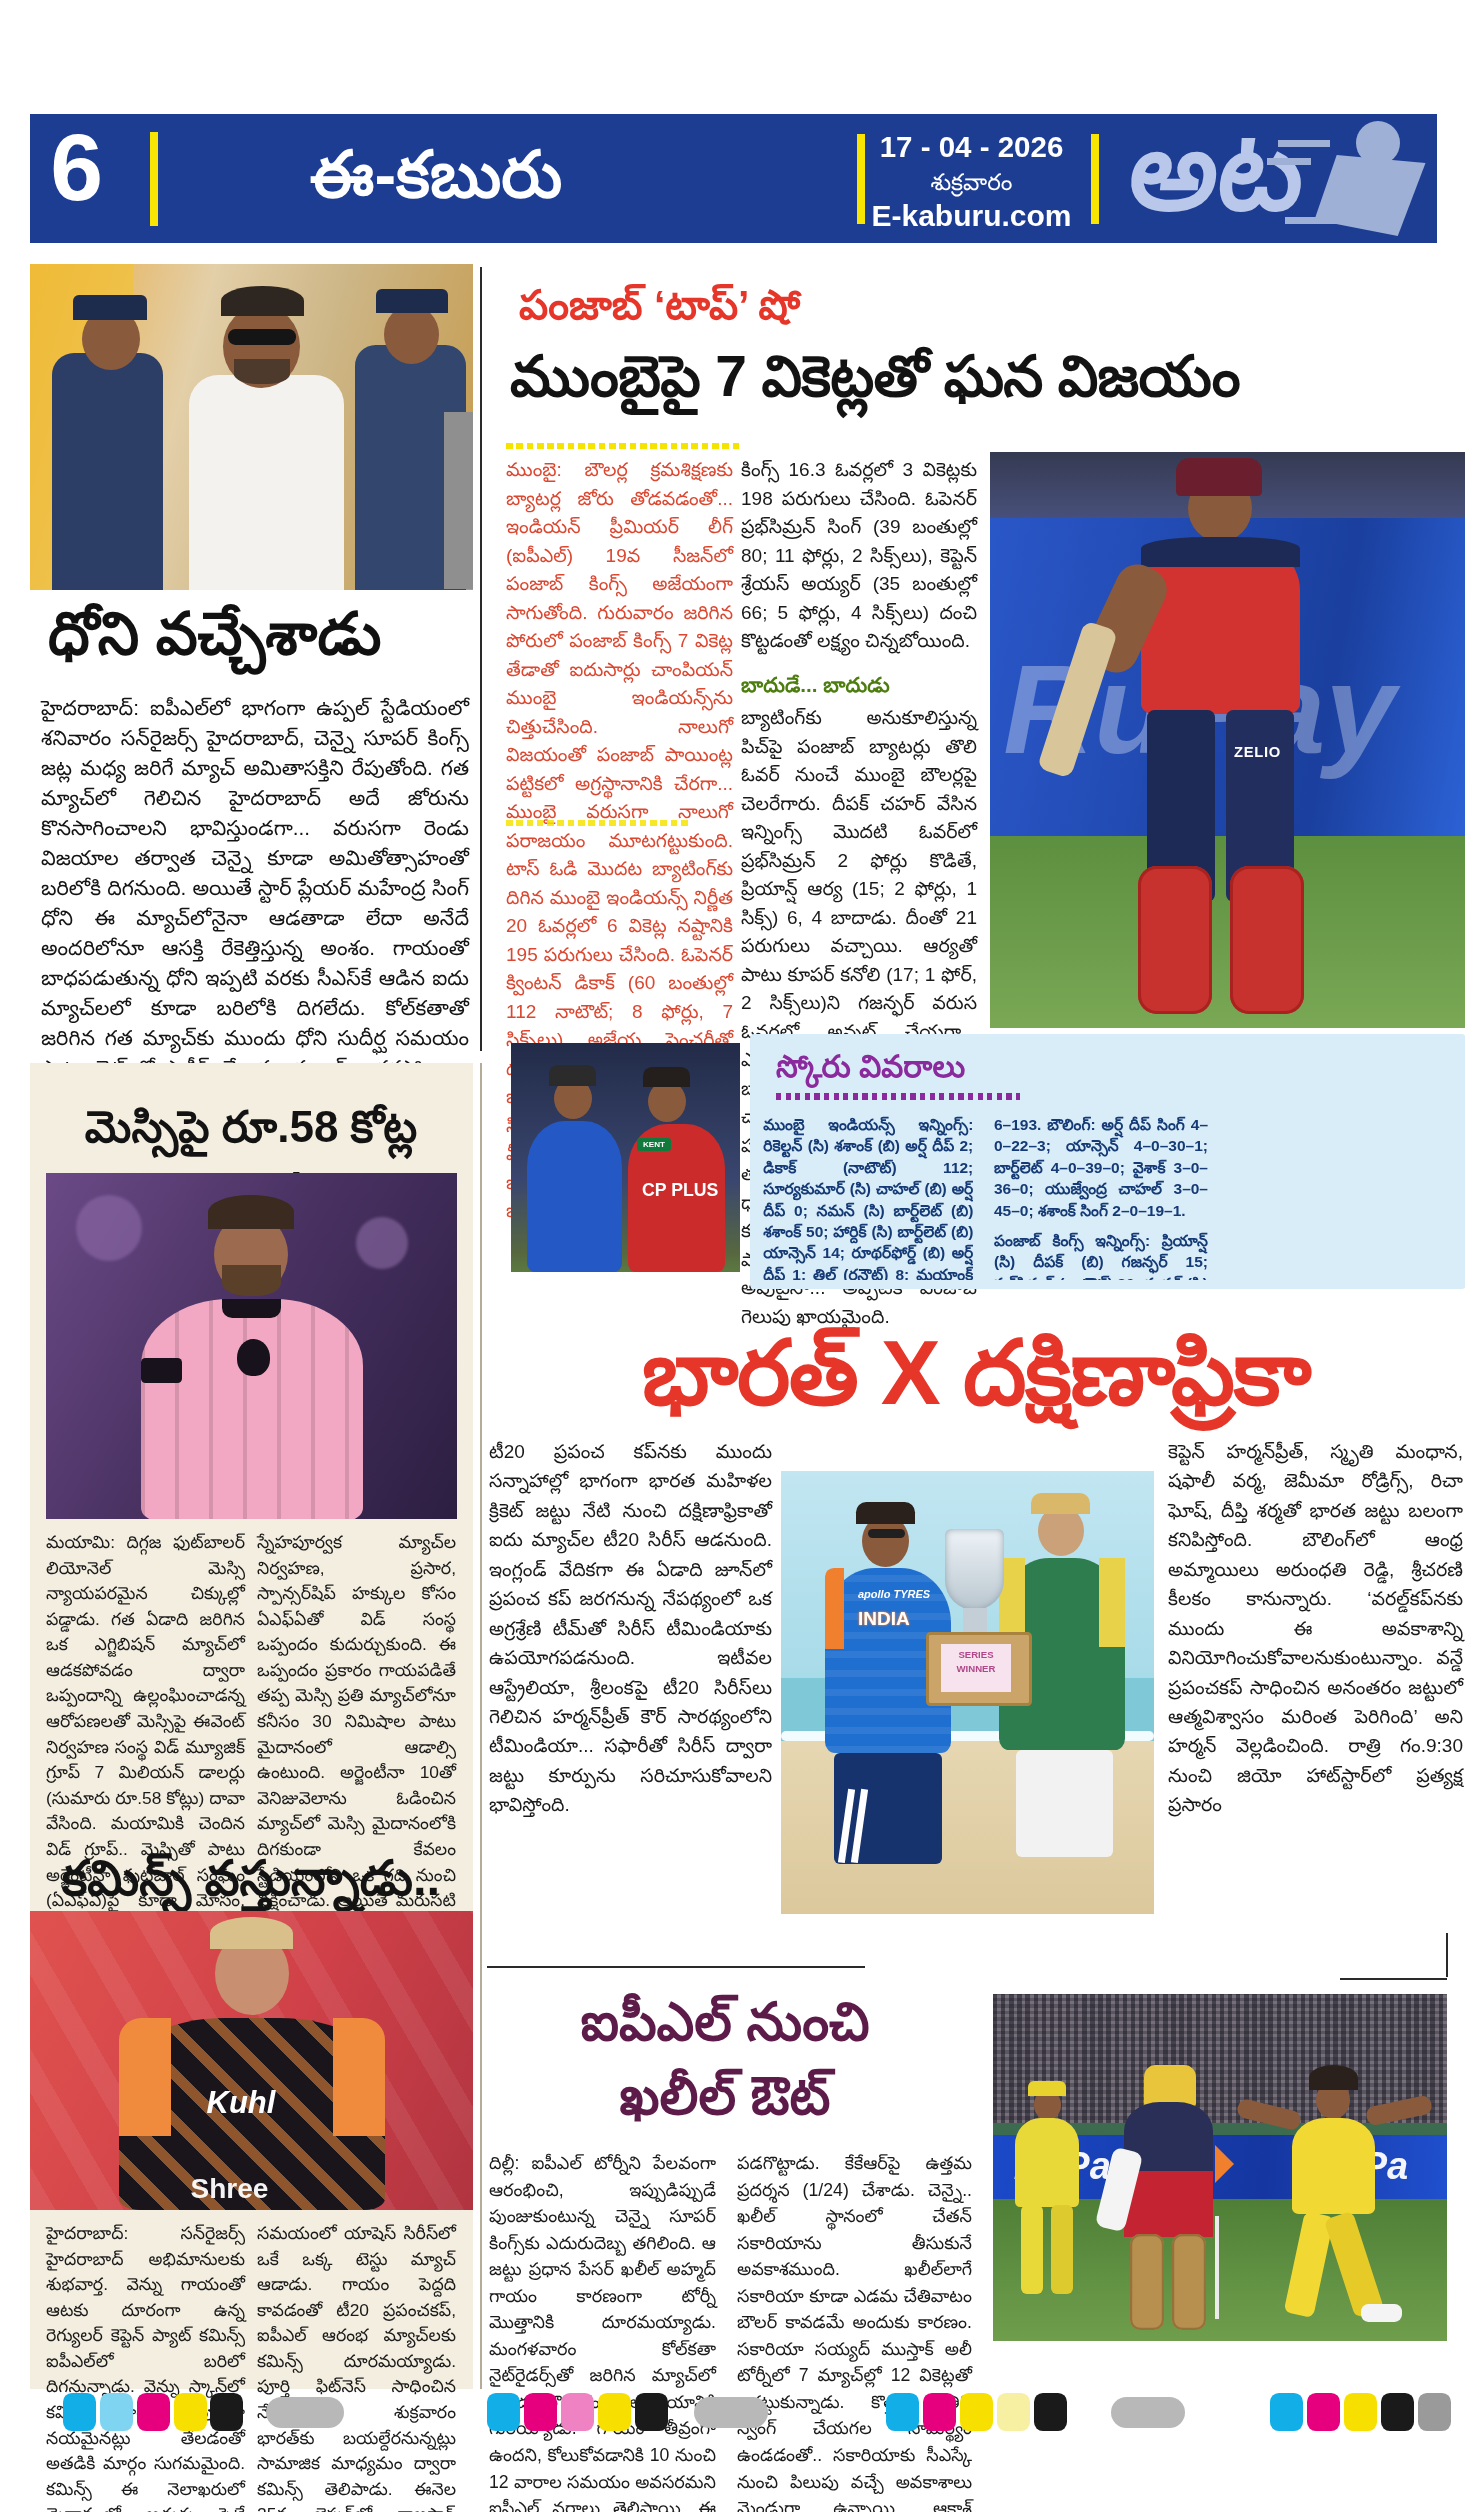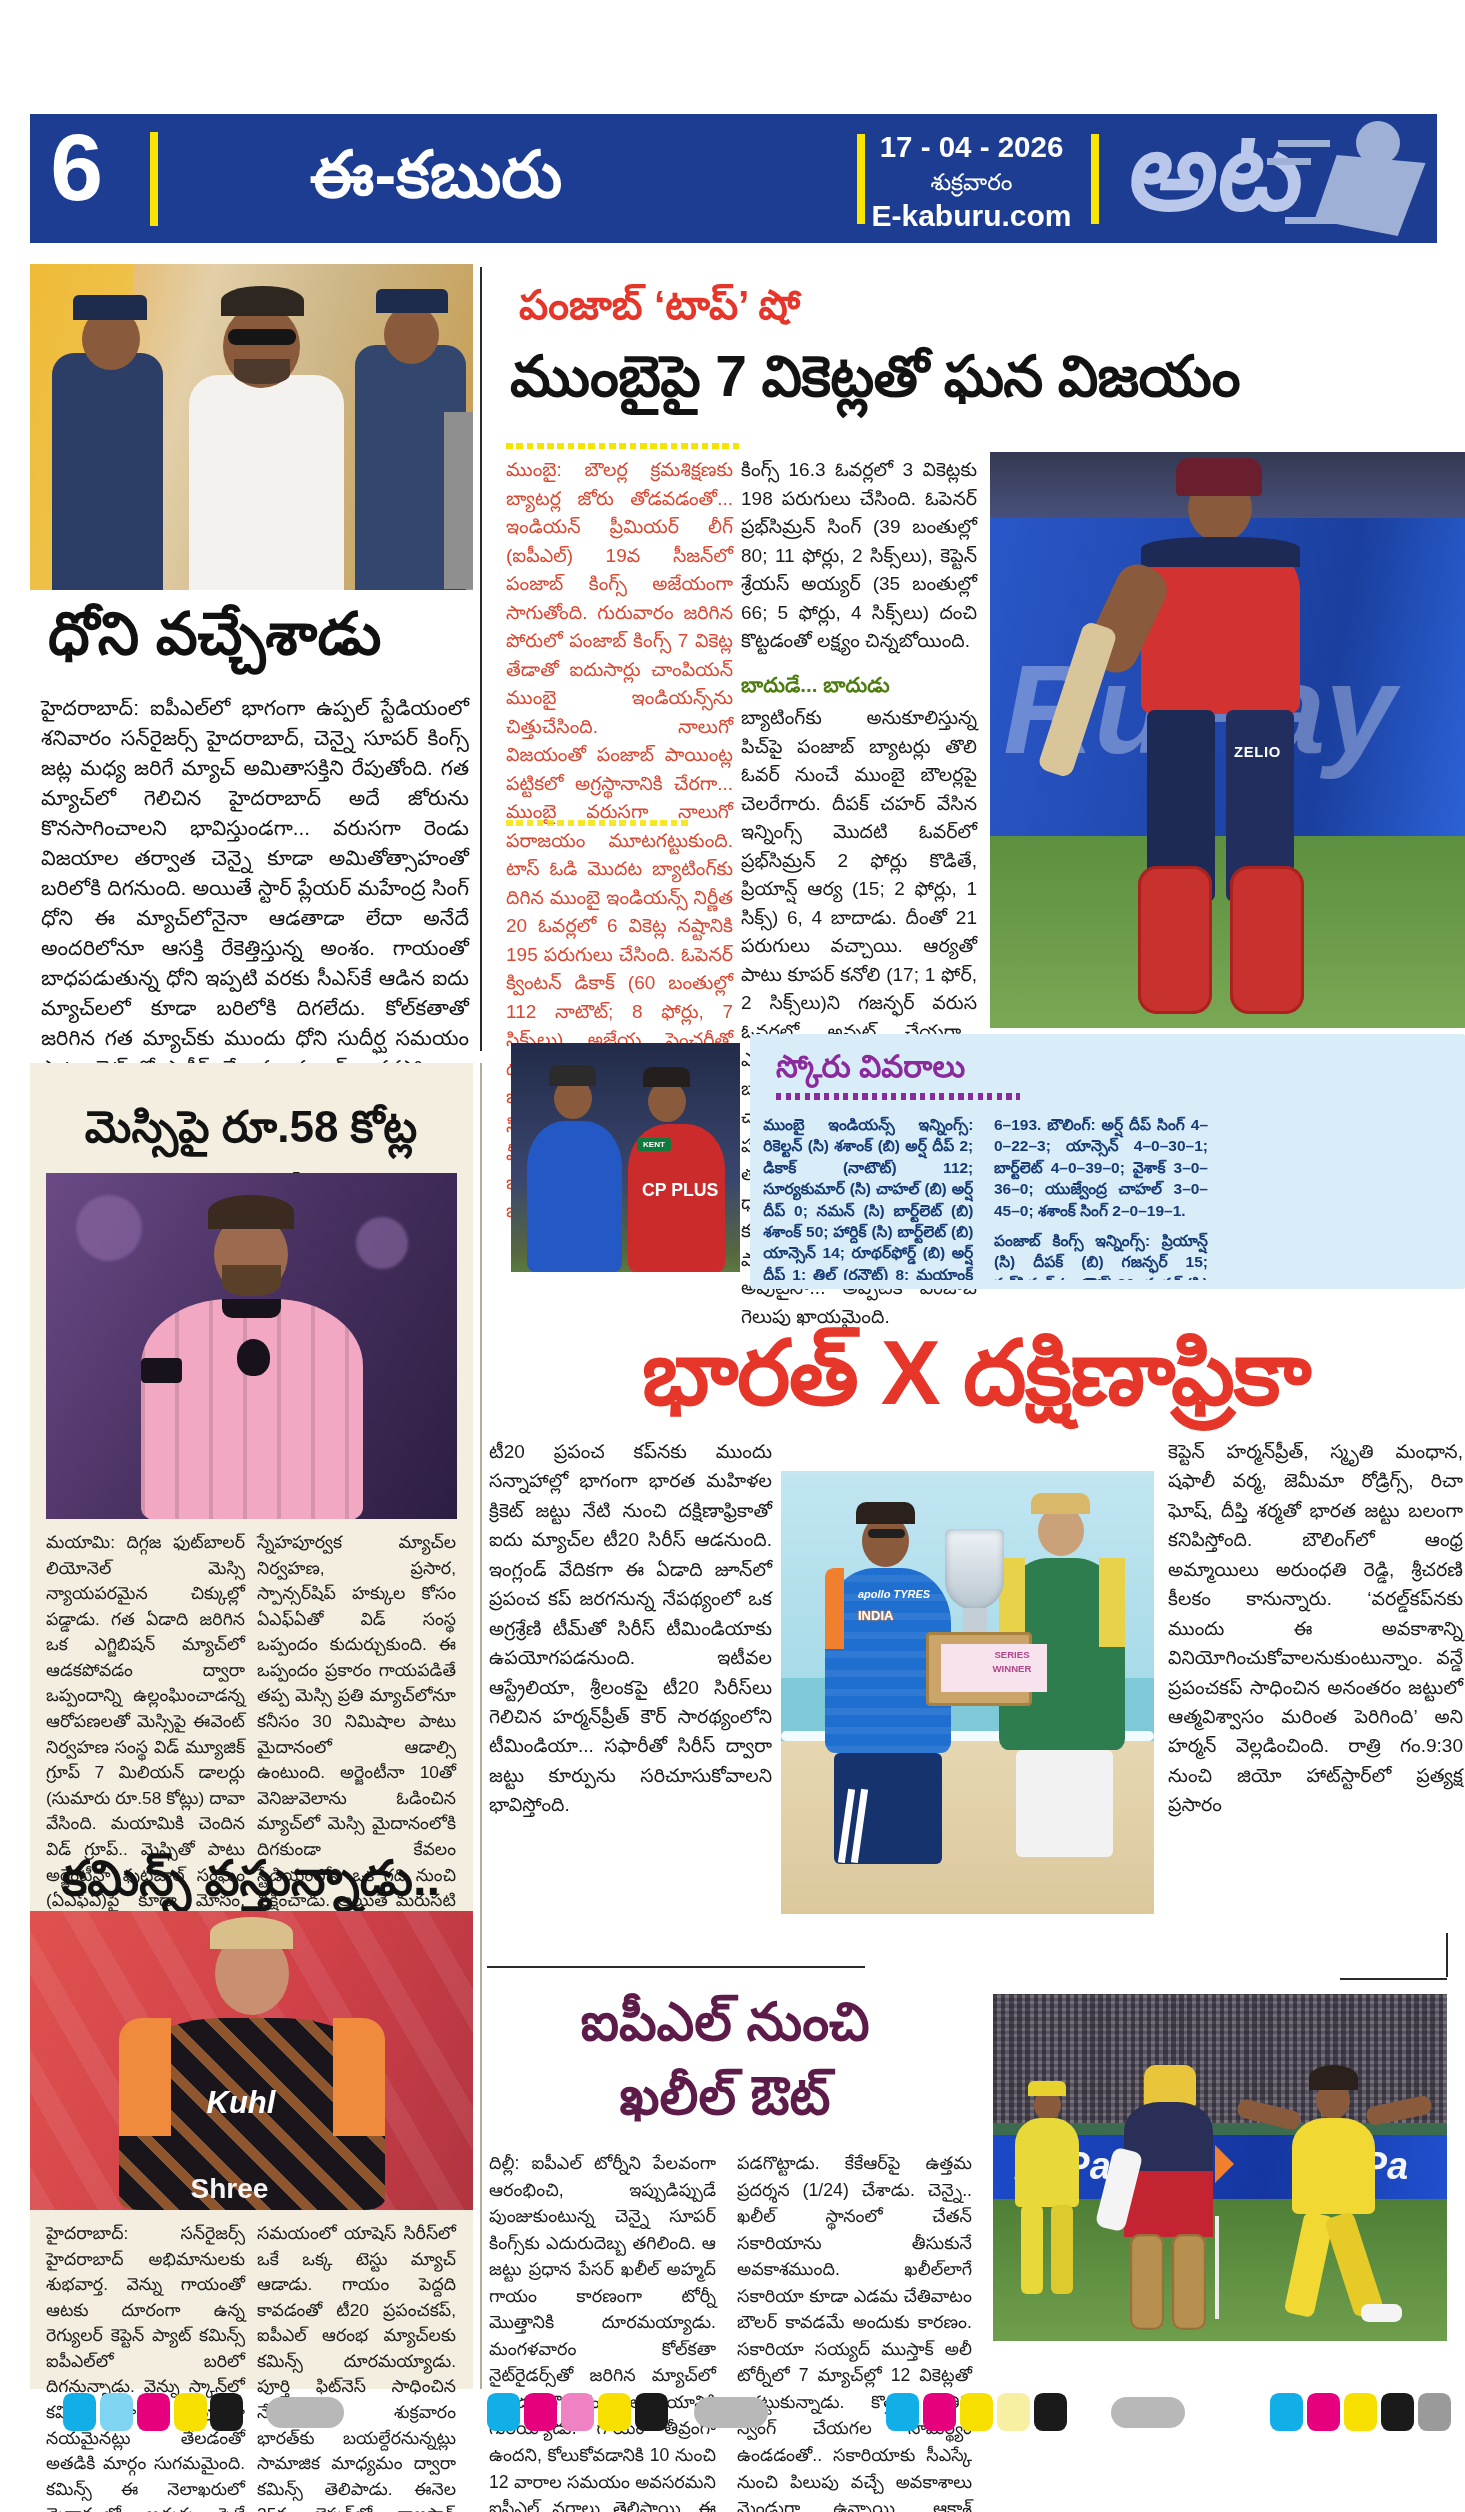--- a/index.html
+++ b/index.html
@@ -196,36 +196,36 @@
     <div class="abs" style="left:0;top:207px;width:373px;height:66px;background:#7ec8d8;"></div>
     <div class="abs" style="left:0;top:260px;width:373px;height:10.3px;background:#f2fbfd;border-radius:5.9px;"></div>
     <div class="abs" style="left:0;top:270px;width:373px;height:173px;background:linear-gradient(#e6d7b2,#dcc89c);"></div>
 
     <div class="abs skin" style="left:81px;top:44px;width:47px;height:52px;"></div>
     <div class="abs" style="left:75px;top:31px;width:59px;height:22px;background:#2b211c;border-radius:10.3px 10.3px 0 0;"></div>
     <div class="abs" style="left:87px;top:58px;width:37px;height:8.9px;background:#202020;border-radius:4.4px;"></div>
     <div class="abs torso" style="left:44px;top:97px;width:126px;height:185px;background:#1f6fd0;background-image:repeating-linear-gradient(0deg,rgba(255,255,255,.08) 0 7.4px,rgba(0,0,0,0) 7.4px 19px);"></div>
     <div class="abs" style="left:44px;top:97px;width:19px;height:81px;background:#f07f2e;border-radius:8.9px 0 0 0;"></div>
     <div class="abs ptxt" style="left:77px;top:117px;font-size:11px;font-style:italic;">apollo TYRES</div>
-    <div class="abs" style="left:77px;top:137px;font-size:13px;font-weight:bold;color:#ffffff;text-shadow:0 0 2.2px #f07f2e,0 0 2.2px #f07f2e;">INDIA</div>
+    <div class="abs" style="left:77px;top:137px;font-size:19px;font-weight:bold;color:#ffffff;text-shadow:0 0 2.2px #f07f2e,0 0 2.2px #f07f2e;">INDIA</div>
     <div class="abs" style="left:53px;top:282px;width:108px;height:111px;background:#17336e;border-radius:5.9px;"></div>
     <div class="abs" style="left:62px;top:318px;width:7.4px;height:74px;background:#fff;transform:rotate(8deg);"></div>
     <div class="abs" style="left:75px;top:318px;width:7.4px;height:74px;background:#fff;transform:rotate(8deg);"></div>
 
     <div class="abs skin" style="left:257px;top:35px;width:46px;height:50px;background:#caa179;"></div>
     <div class="abs" style="left:250px;top:22px;width:59px;height:20.7px;background:#d9b86a;border-radius:10.3px 10.3px 0 0;"></div>
     <div class="abs torso" style="left:218px;top:87px;width:126px;height:192px;background:#2e7d4e;"></div>
     <div class="abs" style="left:318px;top:87px;width:26px;height:89px;background:#e8d24a;"></div>
     <div class="abs" style="left:218px;top:87px;width:26px;height:89px;background:#e8d24a;"></div>
     <div class="abs" style="left:235px;top:279px;width:97px;height:107px;background:#f2f2f2;border-radius:5.9px;"></div>
 
     <div class="abs" style="left:164px;top:58px;width:59px;height:81px;background:linear-gradient(#eef3f7,#b9c6cf);border-radius:5.9px 5.9px 29.5px 29.5px;box-shadow:inset 0 0 7.4px #8fa0ab;"></div>
     <div class="abs" style="left:182px;top:137px;width:23.6px;height:26.6px;background:#c3ced6;"></div>
     <div class="abs" style="left:145px;top:161px;width:100px;height:68px;background:#caa468;border:3.7px solid #a9823f;border-radius:4.4px;"></div>
-    <div class="abs" style="left:160px;top:173px;width:70px;height:44px;background:#f6e3ee;text-align:center;color:#b0488a;font-weight:bold;font-size:9.6px;line-height:1.4;padding-top:4.4px;padding-left:36px;">
+    <div class="abs" style="left:160px;top:173px;width:70px;height:44px;background:#f6e3ee;text-align:center;color:#b0488a;font-weight:bold;font-size:9.6px;line-height:1.4;padding-top:4.4px;">
       <span>SERIES</span><br>
       <span>WINNER</span>
     </div>
   </div>
 
   <div class="abs indsa-col jt" style="left:1168px;width:295px;">కెప్టెన్ హర్మన్‌ప్రీత్, స్మృతి మంధాన, షఫాలీ వర్మ, జెమీమా రోడ్రిగ్స్, రిచా ఘోష్, దీప్తి శర్మతో భారత జట్టు బలంగా కనిపిస్తోంది. బౌలింగ్‌లో ఆంధ్ర అమ్మాయిలు అరుంధతి రెడ్డి, శ్రీచరణి కీలకం కానున్నారు. ‘వరల్డ్‌కప్‌నకు ముందు ఈ అవకాశాన్ని వినియోగించుకోవాలనుకుంటున్నాం. వన్డే ప్రపంచకప్ సాధించిన అనంతరం జట్టులో ఆత్మవిశ్వాసం మరింత పెరిగింది’ అని హర్మన్ వెల్లడించింది. రాత్రి గం.9:30 నుంచి జియో హాట్‌స్టార్‌లో ప్రత్యక్ష ప్రసారం</div>
 
   <div class="abs hrule" style="left:487px;top:1966px;width:378px;"></div>
   <div class="abs hrule" style="left:1340px;top:1978px;width:107px;"></div>
   <div class="abs vrule" style="left:1446px;top:1933px;height:44px;"></div>

